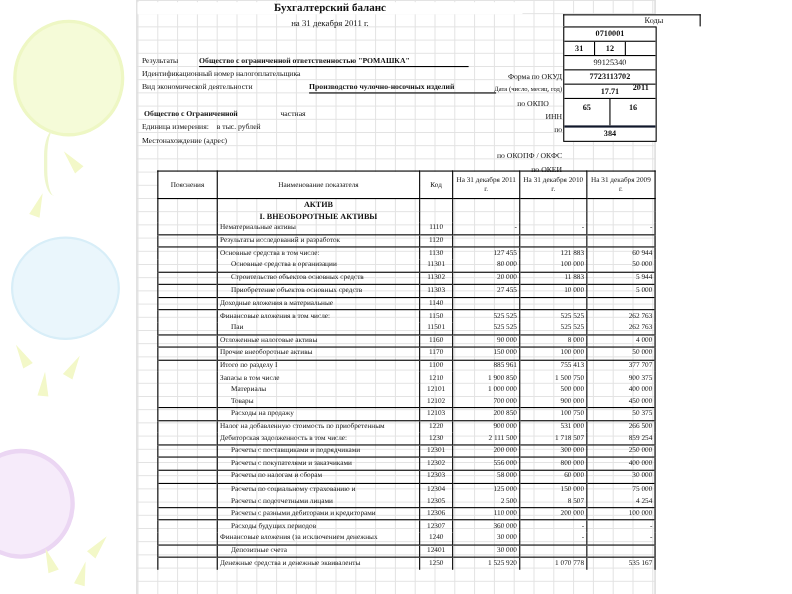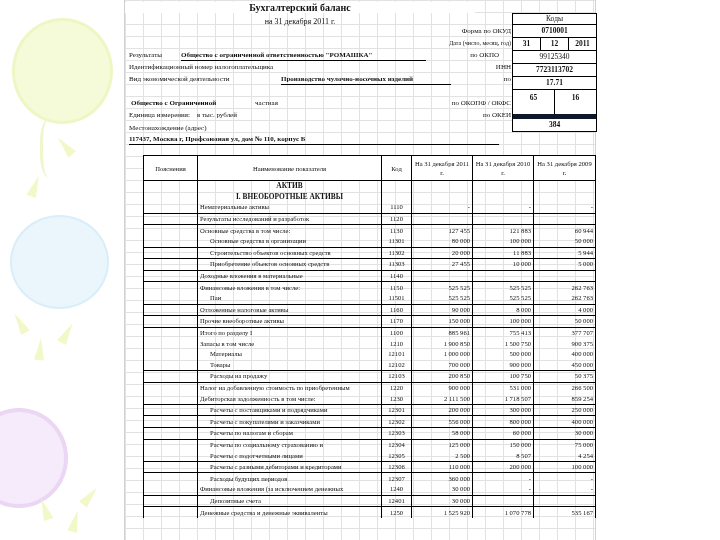--- a/index.html
+++ b/index.html
@@ -32,37 +32,37 @@
     background-image:
       linear-gradient(to right, #e2e2e2 1px, transparent 1px),
       linear-gradient(to bottom, #e2e2e2 1px, transparent 1px);
     background-size: 18px 12px;
     border-left: 1px solid #d0d0d0;
     border-right: 1px solid #d0d0d0;
     color: #111;
   }
   .title { position: absolute; left: 0; width: 350px; top: 2px; text-align: center; font-weight: bold; font-size: 10px; background: #fff; }
   .subtitle { position: absolute; left: 0; width: 350px; top: 17px; text-align: center; font-size: 8px; }
-  .codes-head { position: absolute; left: 387px; top: 13px; width: 83px; height: 10px; border: 1.5px solid #000; border-bottom: none; font-size: 7.5px; text-align: center; line-height: 10px; background:#fff; }
+  .codes-head { position: absolute; left: 387px; top: 13px; width: 83px; height: 10px; border: 1.5px solid #000; border-bottom: none; font-size: 7.5px; text-align: center; line-height: 10px; background:#fff;padding-left:40px; }
   .codes {
     position: absolute; left: 387px; top: 24px; width: 83px;
     border: 1.5px solid #000; background: #fff; font-size: 7.5px;
   }
   .codes .row { height: 12px; border-bottom: 1px solid #000; text-align: center; line-height: 12px; font-weight: bold; }
   .codes .row.normal { font-weight: normal; }
   .codes .date { display: flex; }
   .codes .date span { flex: 1; border-right: 1px solid #000; }
-  .codes .date span:last-child { border-right: none; }
-  .codes .okopf { height: 24px; display: flex; border-bottom: 5px solid #0f172a; }
+  .codes .date span:last-child { border-right: none; margin-top: 36px; }
+  .codes .okopf { height: 24px; display: flex; border-bottom: 2px solid #0f172a; }
   .codes .okopf span { flex: 1; text-align: center; font-weight: bold; padding-top: 3px; }
   .codes .okopf span:first-child { border-right: 1px solid #000; }
   .codes .okei { height: 12px; text-align: center; font-weight: bold; line-height: 12px; }
 
   .lbl { position: absolute; font-size: 7px; white-space: nowrap; line-height: 10px; }
-  .r { text-align: right; }
+  .r { text-align: right; margin-top: 39px; }
   .bold { font-weight: bold; }
   .ul { border-bottom: 1px solid #000; }
 
   
   table.bal {
     position: absolute; left: 18px; top: 155px; width: 452px;
     border-collapse: collapse; font-size: 6.6px; background: transparent;
     table-layout: fixed;
   }
   table.bal th, table.bal td {
@@ -125,21 +125,20 @@
   <div class="lbl" style="left:4px;top:50px;">Результаты</div>
   <div class="lbl bold ul" style="left:56px;top:50px;width:245px;">Общество с ограниченной ответственностью "РОМАШКА"</div>
   <div class="lbl" style="left:4px;top:62px;">Идентификационный номер налогоплательщика</div>
   <div class="lbl" style="left:4px;top:74px;">Вид экономической деятельности</div>
   <div class="lbl bold ul" style="left:156px;top:74px;width:170px;">Производство чулочно-носочных изделий</div>
   <div class="lbl bold" style="left:6px;top:98px;">Общество с Ограниченной</div>
   <div class="lbl" style="left:130px;top:98px;">частная</div>
   <div class="lbl" style="left:4px;top:110px;">Единица измерения:</div>
   <div class="lbl" style="left:72px;top:110px;">в тыс. рублей</div>
   <div class="lbl" style="left:4px;top:123px;">Местонахождение (адрес)</div>
-  <div class="lbl bold ul" style="left:4px;top:134px;width:370px;">117437, Москва г, Профсоюзная ул, дом № 110, корпус Б</div>
 
   <table class="bal">
     <colgroup>
       <col style="width:54px">
         <col style="width:184px">
         <col style="width:30px">
         <col style="width:61px">
         <col style="width:61px">
         <col style="width:62px">
     </colgroup>

